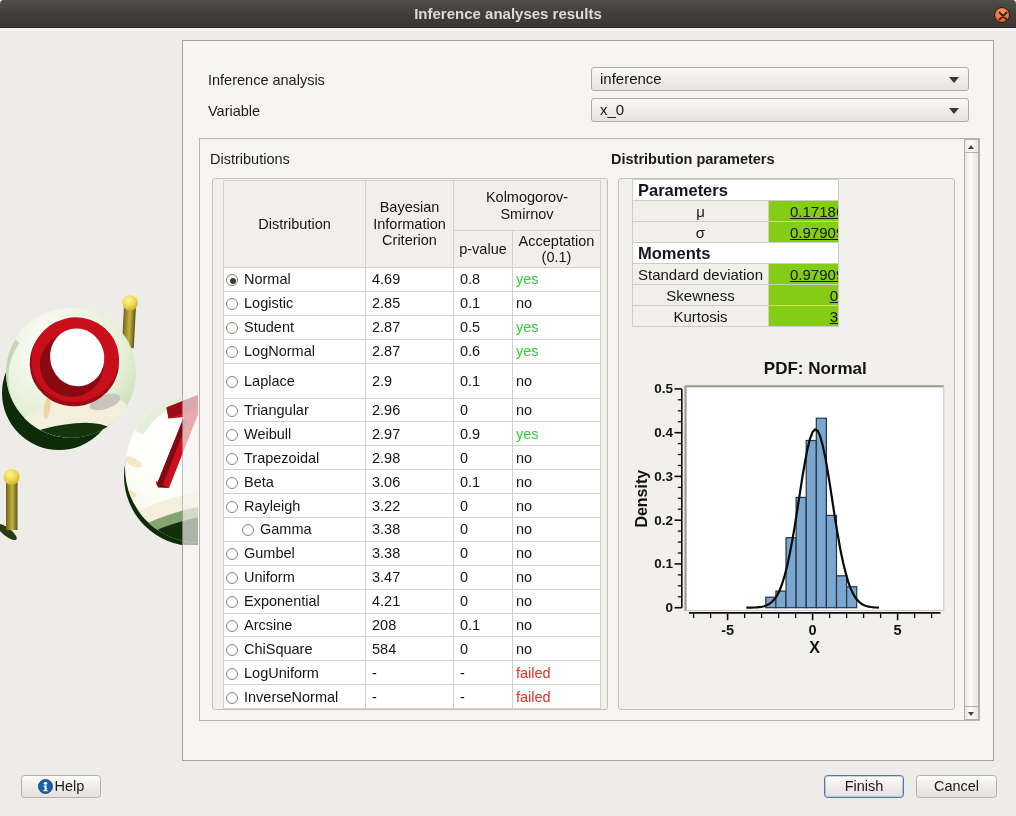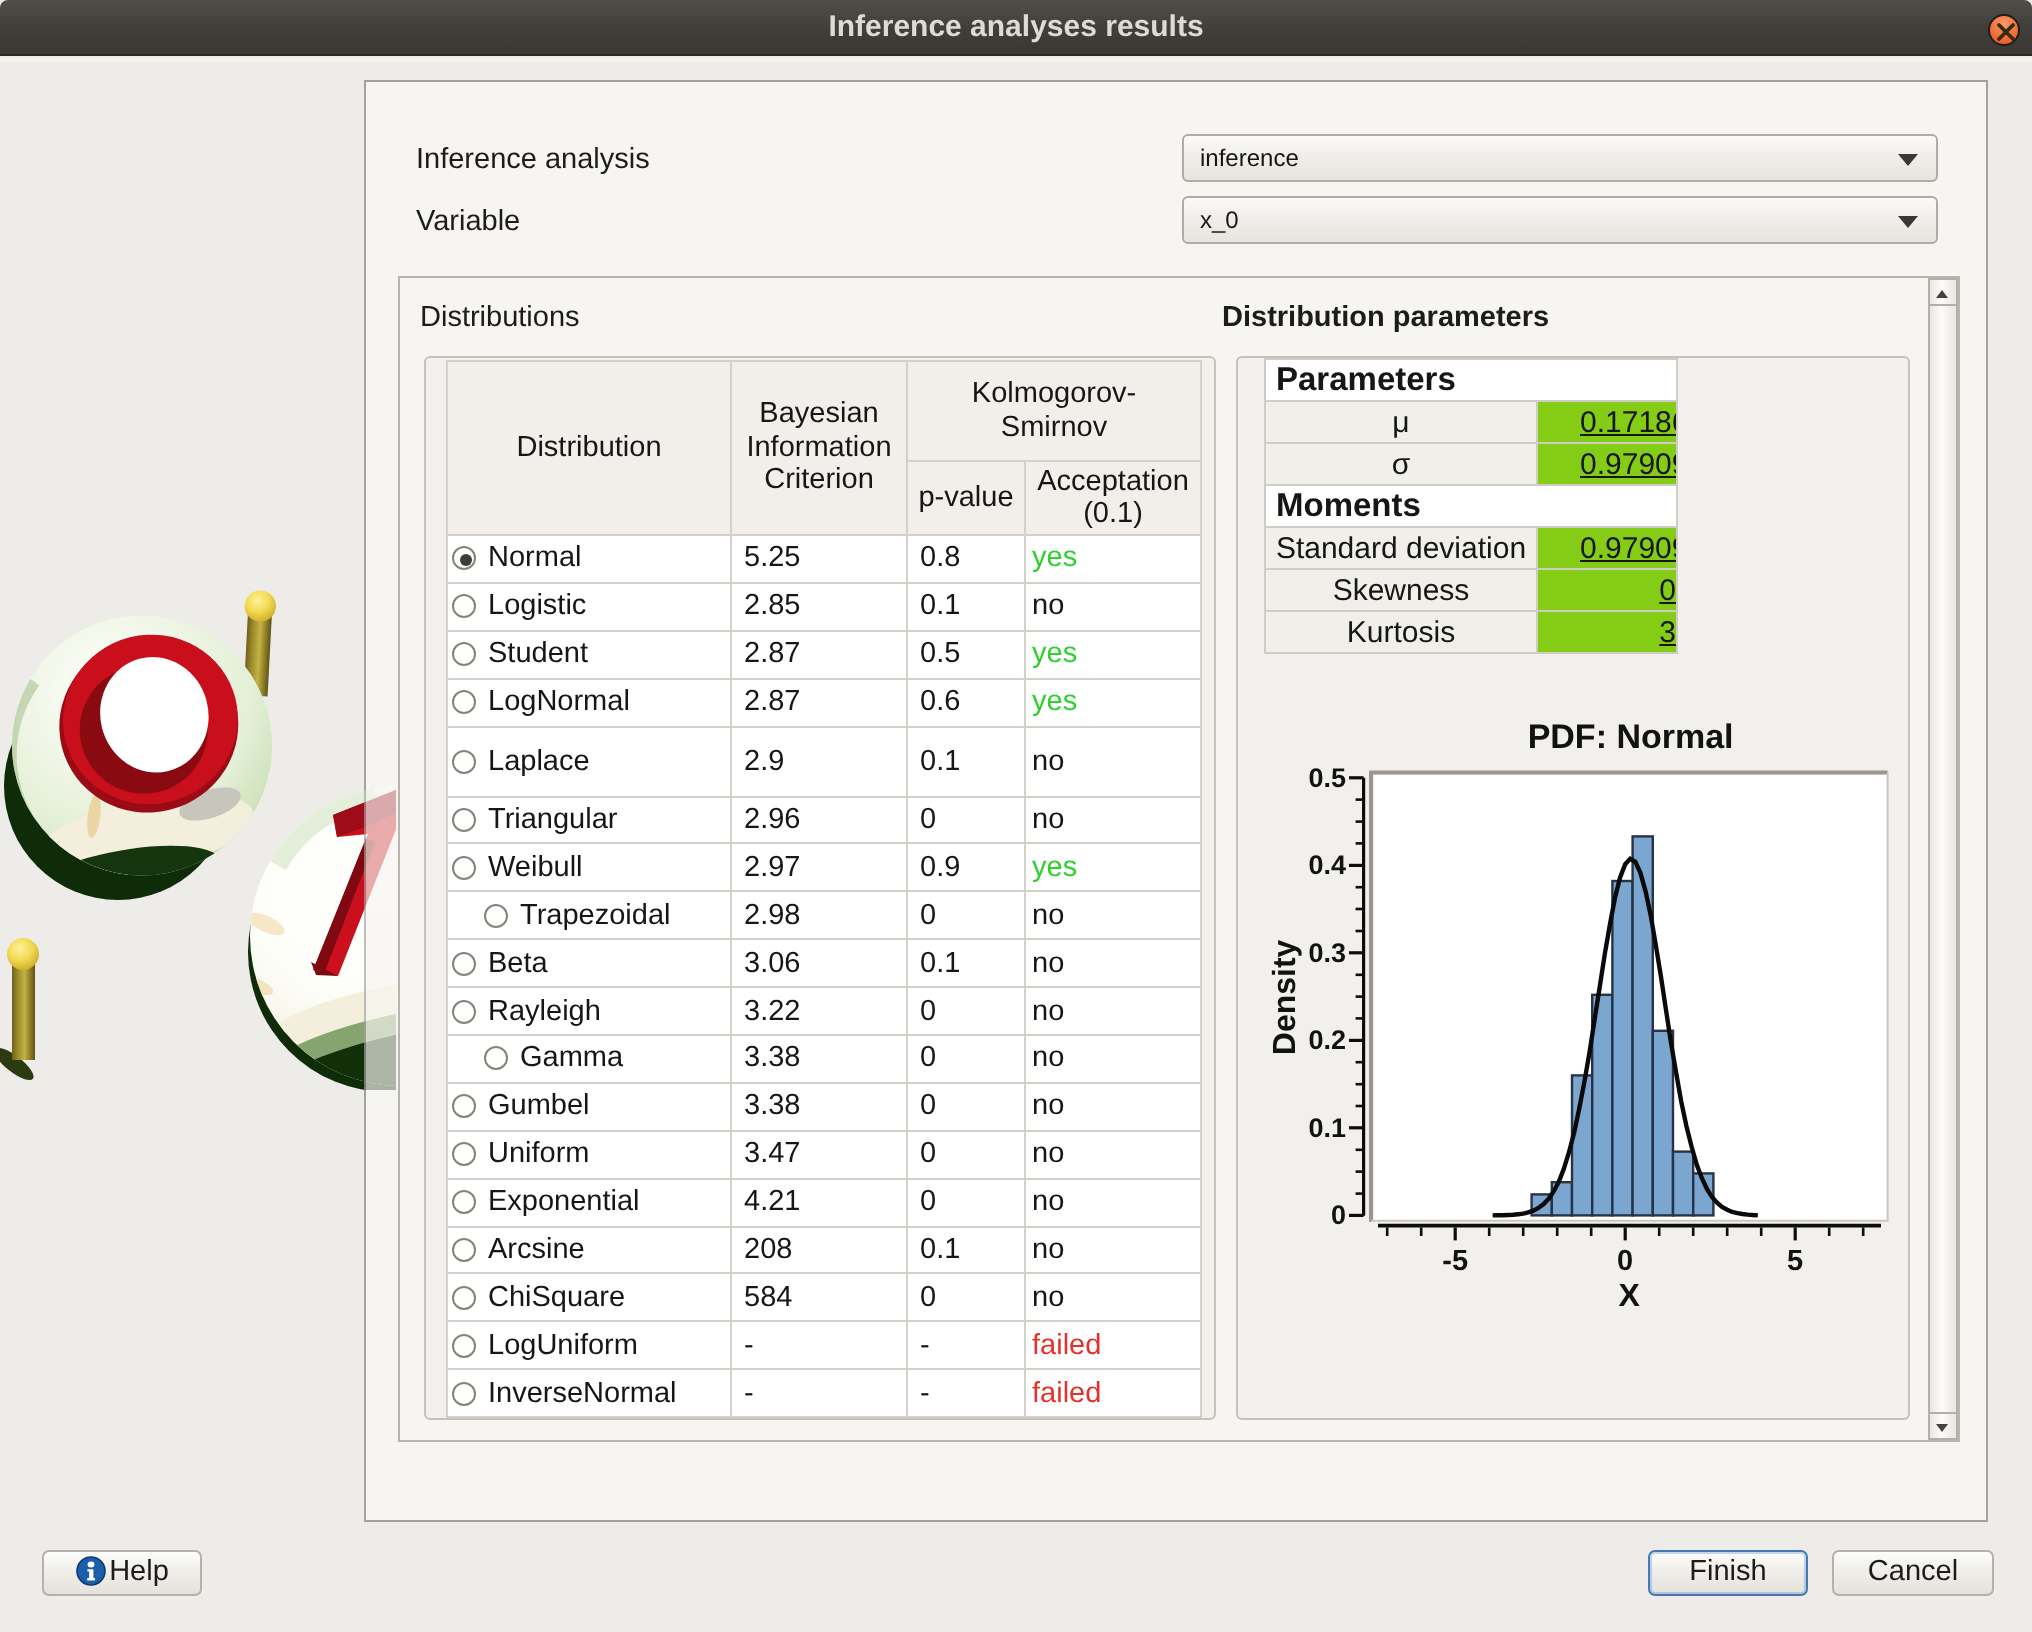--- a/index.html
+++ b/index.html
@@ -11,21 +11,21 @@
   text-align:center; font-size:15px; font-weight:bold; color:#dfdbd2; }
 #closebtn { position:absolute; left:994px; top:7px; width:16px; height:16px; border-radius:50%;
   background:radial-gradient(circle at 50% 28%, #f89b6c, #f0703b 55%, #e55420);
   border:1px solid #1f1e1a; }
 #closebtn svg { position:absolute; left:2.8px; top:2.8px; }
 #topstrip { position:absolute; left:0; top:29px; width:1016px; height:2px; background:#f4f2ee; }
 #panel { position:absolute; left:182px; top:40px; width:812px; height:721px;
   background:#f7f5f2; border:1px solid #a5a19a; }
 .lbl { position:absolute; font-size:14.5px; color:#1c1c1c; white-space:nowrap; }
 .combo { position:absolute; left:408px; width:378px; height:24px; border:1px solid #b0aca5; border-radius:3px;
-  background:linear-gradient(#fcfbfa,#f0eeea 45%,#e7e4df); font-size:12px; color:#161616; line-height:22px; padding-left:8px; }
+  background:linear-gradient(#fcfbfa,#f0eeea 45%,#e7e4df); font-size:15px; color:#161616; line-height:22px; padding-left:8px; }
 .combo .arr { position:absolute; right:9px; top:9px; width:0; height:0;
   border-left:5.5px solid transparent; border-right:5.5px solid transparent; border-top:6px solid #3a3835; }
 #scrollframe { position:absolute; left:16px; top:97px; width:781px; height:583px; border:1px solid #b8b4ae; }
 #vscroll { position:absolute; left:781px; top:98px; width:15px; height:581px; border:1px solid #b2aea8;
   background:linear-gradient(90deg,#e9e6e2,#fdfdfc 45%,#f3f1ed 70%,#e9e6e2); }
 .sbtn { position:absolute; left:0px; width:13px; height:13px; }
 .sarr-up { position:absolute; left:3px; top:4.5px; width:0; height:0;
   border-left:3.5px solid transparent; border-right:3.5px solid transparent; border-bottom:4.5px solid #44423e; }
 .sarr-dn { position:absolute; left:3px; top:4.5px; width:0; height:0;
   border-left:3.5px solid transparent; border-right:3.5px solid transparent; border-top:4.5px solid #44423e; }
@@ -172,21 +172,21 @@
           <th rowspan="2">Distribution</th>
           <th rowspan="2" style="height:87px;">Bayesian<br>Information<br>Criterion</th>
           <th colspan="2">Kolmogorov-<br>Smirnov</th>
         </tr>
 <tr style="height:37px;">
           <th>p-value</th>
           <th style="line-height:16px;">Acceptation<br>(0.1)</th>
         </tr>
 <tr style="height:23.9px;">
           <td style="padding-left:0;"><span class="radio sel"></span>Normal</td>
-          <td>5.25</td>
+          <td>4.69</td>
           <td>0.8</td>
           <td style="padding-left:3px;"><span class="gr">yes</span></td>
         </tr>
 <tr style="height:23.9px;">
           <td style="padding-left:0;"><span class="radio"></span>Logistic</td>
           <td>2.85</td>
           <td>0.1</td>
           <td style="padding-left:3px;">no</td>
         </tr>
 <tr style="height:23.9px;">
@@ -213,21 +213,21 @@
           <td>0</td>
           <td style="padding-left:3px;">no</td>
         </tr>
 <tr style="height:23.9px;">
           <td style="padding-left:0;"><span class="radio"></span>Weibull</td>
           <td>2.97</td>
           <td>0.9</td>
           <td style="padding-left:3px;"><span class="gr">yes</span></td>
         </tr>
 <tr style="height:23.9px;">
-          <td style="padding-left:16px;"><span class="radio"></span>Trapezoidal</td>
+          <td style="padding-left:0;"><span class="radio"></span>Trapezoidal</td>
           <td>2.98</td>
           <td>0</td>
           <td style="padding-left:3px;">no</td>
         </tr>
 <tr style="height:23.9px;">
           <td style="padding-left:0;"><span class="radio"></span>Beta</td>
           <td>3.06</td>
           <td>0.1</td>
           <td style="padding-left:3px;">no</td>
         </tr>

